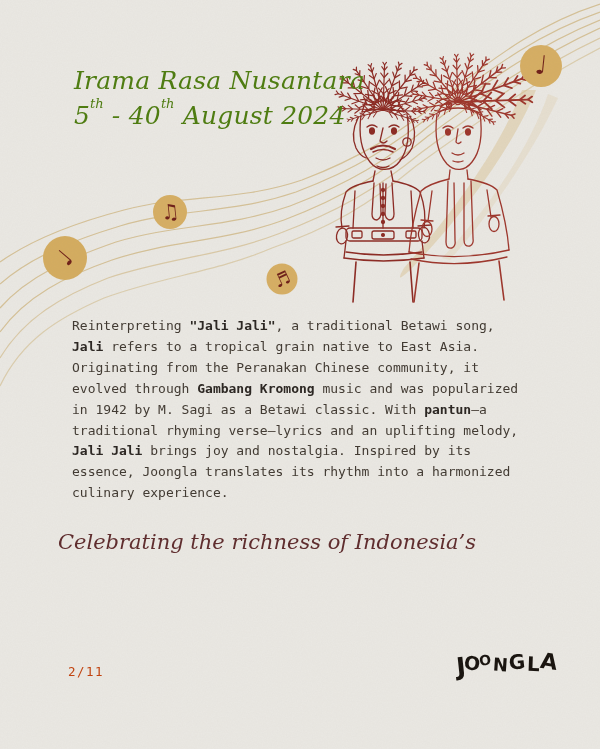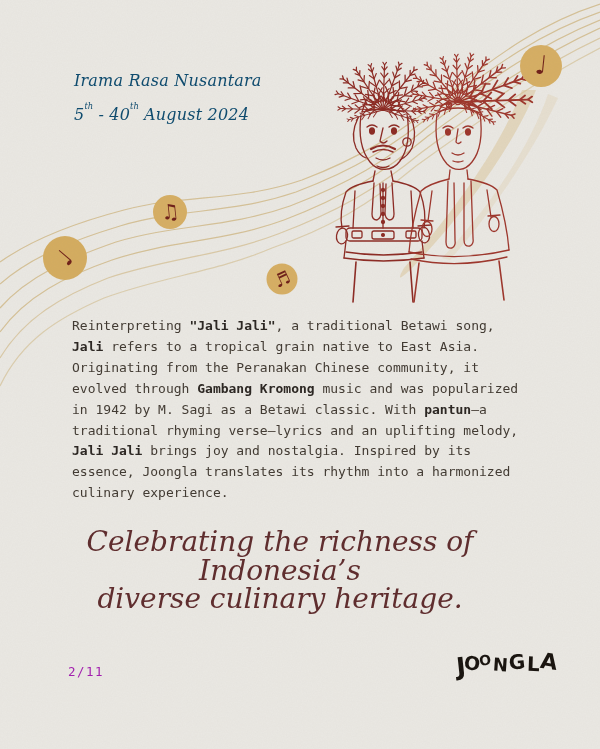--- a/index.html
+++ b/index.html
@@ -9,48 +9,48 @@
     font-family:"DejaVu Sans",sans-serif;
   }
   .layer{position:absolute;inset:0;}
   svg{display:block;}
   .grain-overlay{position:absolute;inset:0;z-index:9;pointer-events:none;}
 
   
   .header{
     position:absolute;left:74px;top:66px;z-index:2;
     font-family:"DejaVu Serif","Liberation Serif",serif;
-    font-style:italic;color:#0c4a6e;line-height:30px;font-size:16px;
+    font-style:italic;color:#4d7c0f;line-height:30px;font-size:25px;
     letter-spacing:0.2px;
   }
   .header sup{font-size:0.52em;position:relative;top:-0.55em;letter-spacing:0;}
 
   
   .body-text{
     position:absolute;left:72px;top:316px;width:470px;z-index:2;
     font-family:"DejaVu Sans Mono","Liberation Mono",monospace;
     font-size:13px;line-height:20.9px;color:#403931;
     letter-spacing:0px;white-space:pre;
   }
   .body-text .b{font-weight:bold;color:#2a2521;}
 
   
   .quote{
-    position:absolute;left:18px;top:528px;width:524px;z-index:2;
+    position:absolute;left:5px;top:528px;width:524px;z-index:2;
     text-align:center;
     font-family:"DejaVu Serif","Liberation Serif",serif;
     font-style:italic;font-weight:500;
-    font-size:28px;line-height:28.5px;color:#5e2b2c;
+    font-size:21px;line-height:28.5px;color:#5e2b2c;
   }
 
   
   .page-number{
     position:absolute;left:68px;top:664px;z-index:2;
     font-family:"DejaVu Sans Mono","Liberation Mono",monospace;
-    font-size:12.5px;letter-spacing:1.5px;color:#a21caf;
+    font-size:12.5px;letter-spacing:1.5px;color:#c2410c;
   }
   .signature{
     position:absolute;left:456px;top:650px;width:110px;z-index:2;
     color:#17120d;font-family:"DejaVu Sans",sans-serif;font-weight:600;
     white-space:nowrap;
   }
   .signature .sg{display:inline-block;line-height:1;}
   .sg0{font-size:25px;transform:rotate(-6deg) translateY(4px);}
   .sg1{font-size:19px;transform:rotate(5deg) translateY(-1px);margin-left:-1px;}
   .sg2{font-size:14px;transform:rotate(-9deg) translateY(-6px);margin-left:0px;}
@@ -224,21 +224,20 @@
 
   <div class="header">
     <div>Irama Rasa Nusantara</div>
     <div><span>5</span><sup>th</sup><span> - </span><span>40</span><sup>th</sup><span> August 2024</span></div>
   </div>
 
   <div class="body-text"><div><span>Reinterpreting </span><span class="b">"Jali Jali"</span><span>, a traditional Betawi song,</span></div><div><span class="b">Jali</span><span> refers to a tropical grain native to East Asia.</span></div><div><span>Originating from the Peranakan Chinese community, it</span></div><div><span>evolved through </span><span class="b">Gambang Kromong</span><span> music and was popularized</span></div><div><span>in 1942 by M. Sagi as a Betawi classic. With </span><span class="b">pantun</span><span>—a</span></div><div><span>traditional rhyming verse—lyrics and an uplifting melody,</span></div><div><span class="b">Jali Jali</span><span> brings joy and nostalgia. Inspired by its</span></div><div><span>essence, Joongla translates its rhythm into a harmonized</span></div><div><span>culinary experience.</span></div></div>
 
   <div class="quote">
       <div>Celebrating the richness of Indonesia’s</div>
-      <div>diverse culinary heritage.</div>
     </div>
 
   <div class="page-number">2/11</div>
   <div class="signature" title=""><span class="sg sg0">J</span><span class="sg sg1">O</span><span class="sg sg2">O</span><span class="sg sg3">N</span><span class="sg sg4">G</span><span class="sg sg5">L</span><span class="sg sg6">A</span></div>
 
   <svg class="grain-overlay" width="600" height="749" viewBox="0 0 600 749" aria-hidden="true">
     <rect width="600" height="749" filter="url(#grain)" opacity="0.55"></rect>
   </svg>
 </div>
 

